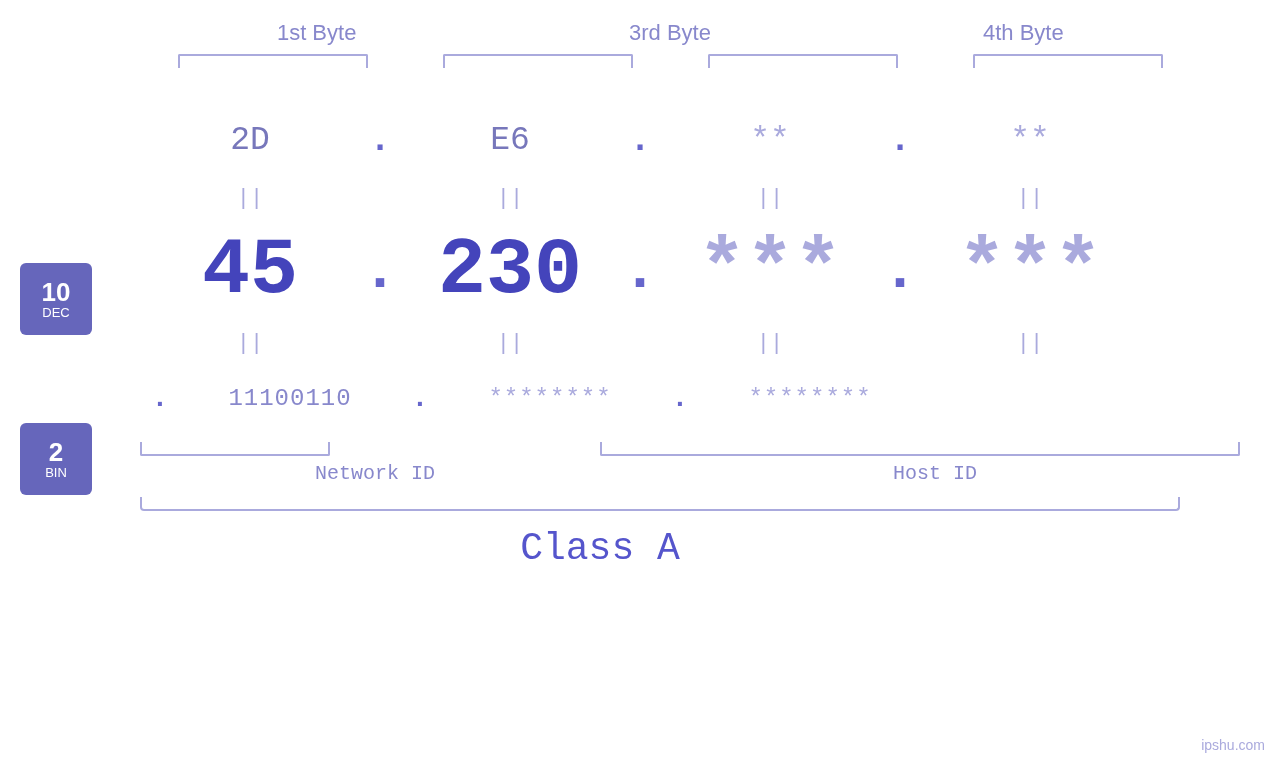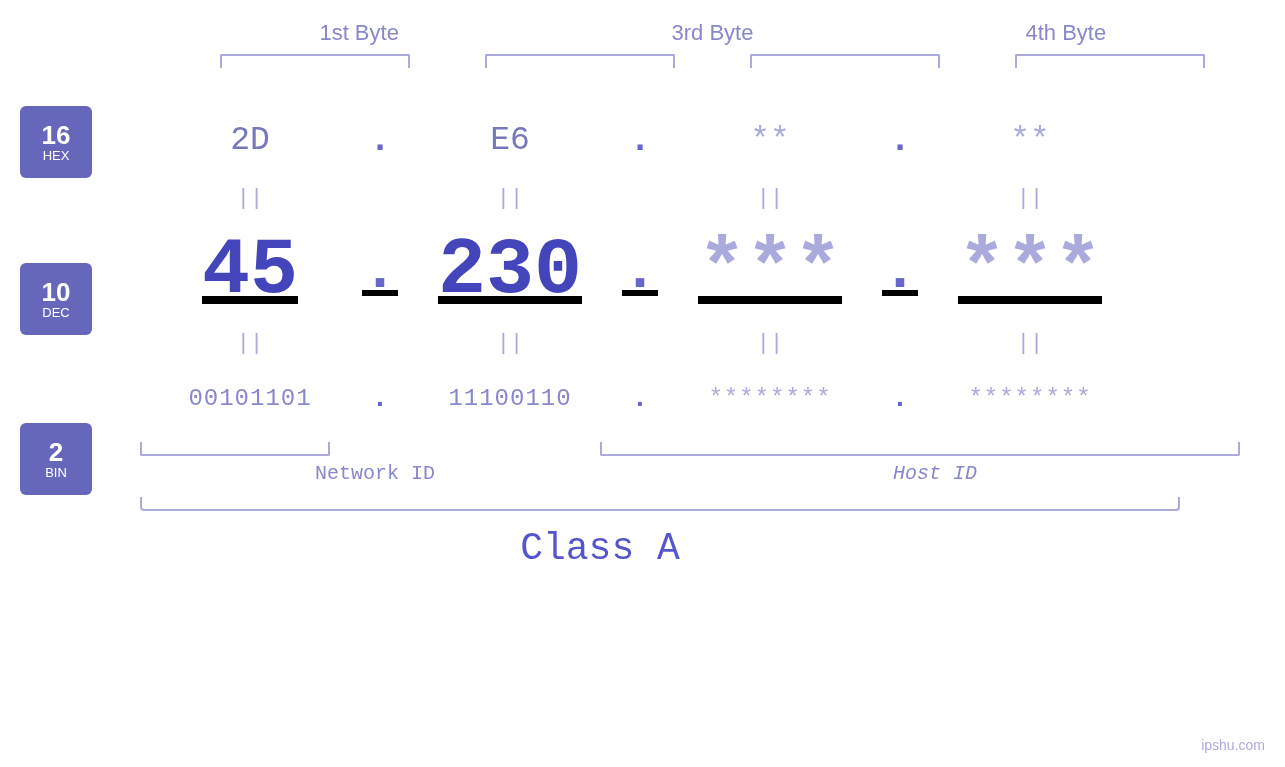--- a/index.html
+++ b/index.html
@@ -12,21 +12,20 @@
       overflow: hidden;
       position: relative;
     }
 
     .main-container {
       width: 1285px;
       height: 767px;
       position: relative;
       display: flex;
       flex-direction: column;
-      align-items: center;
       padding-top: 20px;
     }
 
     
     .byte-labels {
       display: flex;
       width: 1060px;
       margin-left: 140px;
       justify-content: space-around;
       margin-bottom: 8px;
@@ -155,26 +154,20 @@
 
   <div class="brackets-row">
     <div class="bracket"></div>
     <div class="bracket"></div>
     <div class="bracket"></div>
     <div class="bracket"></div>
   </div>
 
   <div class="layout-wrapper">
 
-    <div class="badge-pos" style="top: 8px;">
-      <div class="badge">
-        <span class="badge-number">16</span>
-        <span class="badge-label">HEX</span>
-      </div>
-    </div>
 
     <div class="badge-pos" style="top: 165px;">
       <div class="badge">
         <span class="badge-number">10</span>
         <span class="badge-label">DEC</span>
       </div>
     </div>
 
     <div class="badge-pos" style="top: 325px;">
       <div class="badge">
@@ -204,21 +197,21 @@
     <div style="display:flex; align-items:center; margin-left:140px; height:30px; color:#aaaadd; font-size:22px;">
       <div style="width:220px; text-align:center;">||</div>
       <div style="width:40px;"></div>
       <div style="width:220px; text-align:center;">||</div>
       <div style="width:40px;"></div>
       <div style="width:220px; text-align:center;">||</div>
       <div style="width:40px;"></div>
       <div style="width:220px; text-align:center;">||</div>
     </div>
 
-    <div style="display:flex; align-items:center; margin-left:140px; height:115px;text-decoration:underline;">
+    <div style="display:flex; align-items:center; margin-left:140px; height:115px;">
       <div class="cell">
         <span class="dec-value">45</span>
       </div>
       <div class="dot" style="font-size:60px; font-weight:bold;">.</div>
       <div class="cell">
         <span class="dec-value">230</span>
       </div>
       <div class="dot" style="font-size:60px; font-weight:bold;">.</div>
       <div class="cell">
         <span class="dec-value masked">***</span>
@@ -233,23 +226,20 @@
       <div style="width:220px; text-align:center;">||</div>
       <div style="width:40px;"></div>
       <div style="width:220px; text-align:center;">||</div>
       <div style="width:40px;"></div>
       <div style="width:220px; text-align:center;">||</div>
       <div style="width:40px;"></div>
       <div style="width:220px; text-align:center;">||</div>
     </div>
 
     <div style="display:flex; align-items:center; margin-left:140px; height:80px;">
-      <div class="cell">
-        <span class="bin-value">00101101</span>
-      </div>
       <div class="dot" style="font-size:28px;">.</div>
       <div class="cell">
         <span class="bin-value">11100110</span>
       </div>
       <div class="dot" style="font-size:28px;">.</div>
       <div class="cell">
         <span class="bin-value masked">********</span>
       </div>
       <div class="dot" style="font-size:28px;">.</div>
       <div class="cell">
@@ -258,21 +248,21 @@
     </div>
 
     <div style="display:flex; margin-left:140px; margin-top:4px;">
       <div style="width:190px; height:14px; border:2px solid #aaaadd; border-top:none; border-radius:0 0 2px 2px;"></div>
       <div style="width:270px;"></div>
       <div style="width:640px; height:14px; border:2px solid #aaaadd; border-top:none; border-radius:0 0 2px 2px;"></div>
     </div>
 
     <div style="display:flex; margin-left:140px; margin-top:6px;">
       <div style="width:470px; text-align:center; color:#8888cc; font-size:20px; font-family:'Courier New',Courier,monospace;">Network ID</div>
-      <div style="width:650px; text-align:center; color:#8888cc; font-size:20px; font-family:'Courier New',Courier,monospace;font-style:italic;">Host ID</div>
+      <div style="width:650px; text-align:center; color:#8888cc; font-size:20px; font-family:'Courier New',Courier,monospace;">Host ID</div>
     </div>
 
     <div style="width:1040px; margin-left:140px; height:14px; border:2px solid #aaaadd; border-top:none; border-radius:0 0 4px 4px; margin-top:12px;"></div>
 
     <div style="width:1200px; text-align:center; color:#5555cc; font-size:38px; margin-top:16px; font-family:'Courier New',Courier,monospace;">Class A</div>
 
   </div>
 
   <div class="watermark">ipshu.com</div>
 

